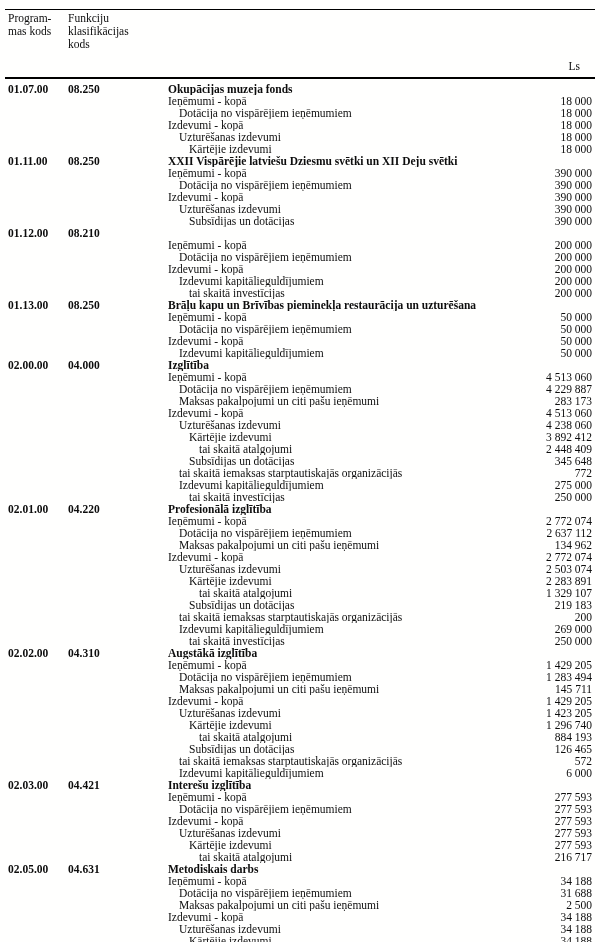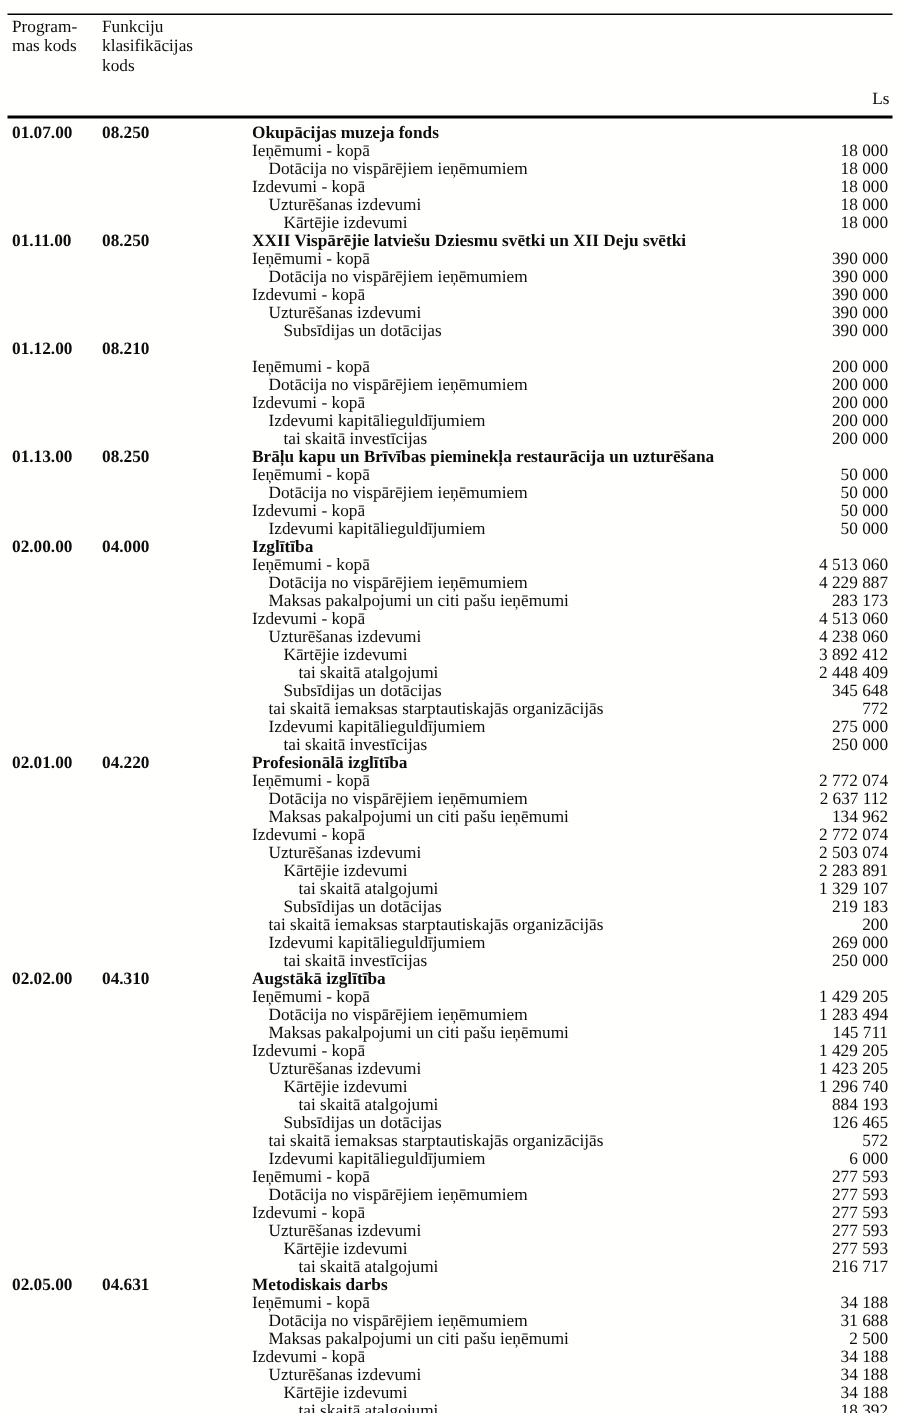--- a/index.html
+++ b/index.html
@@ -13,21 +13,21 @@
     overflow: hidden;
     position: relative;
   }
   .rule-top {
     border-top: 1px solid #000;
     margin: 9px 5px 0 5px;
   }
   .table-header {
     display: flex;
     align-items: flex-start;
-    padding: 2px 7px 3px 8px;
+    padding: 2px 20px 3px 8px;
     font-size: 11.5px;
     line-height: 13px;
   }
   .th1 { width: 60px; white-space: pre-line; }
   .th2 { width: 100px; white-space: pre-line; }
   .th-spacer { flex: 1; }
   .th-ls { width: 95px; text-align: right; align-self: center; padding-top: 6px; margin-top: 42px; }
   .rule-header {
     border-top: 2px solid #000;
     margin: 1px 5px 3px 5px;
@@ -425,20 +425,26 @@
         </div>
         <div class="row">
           <span class="c1"></span>
           <span class="c2"></span>
           <span class="c3 ind1">Izdevumi kapitālieguldījumiem</span>
           <span class="c4">6 000</span>
         </div>
       </div>
       <div class="prog">
         <div class="row">
+          <span class="c1">02.03.00</span>
+          <span class="c2">04.421</span>
+          <span class="c3 title">Interešu izglītība</span>
+          <span class="c4"></span>
+        </div>
+        <div class="row">
           <span class="c1"></span>
           <span class="c2"></span>
           <span class="c3 ind0">Ieņēmumi - kopā</span>
           <span class="c4">277 593</span>
         </div>
         <div class="row">
           <span class="c1"></span>
           <span class="c2"></span>
           <span class="c3 ind1">Dotācija no vispārējiem ieņēmumiem</span>
           <span class="c4">277 593</span>

